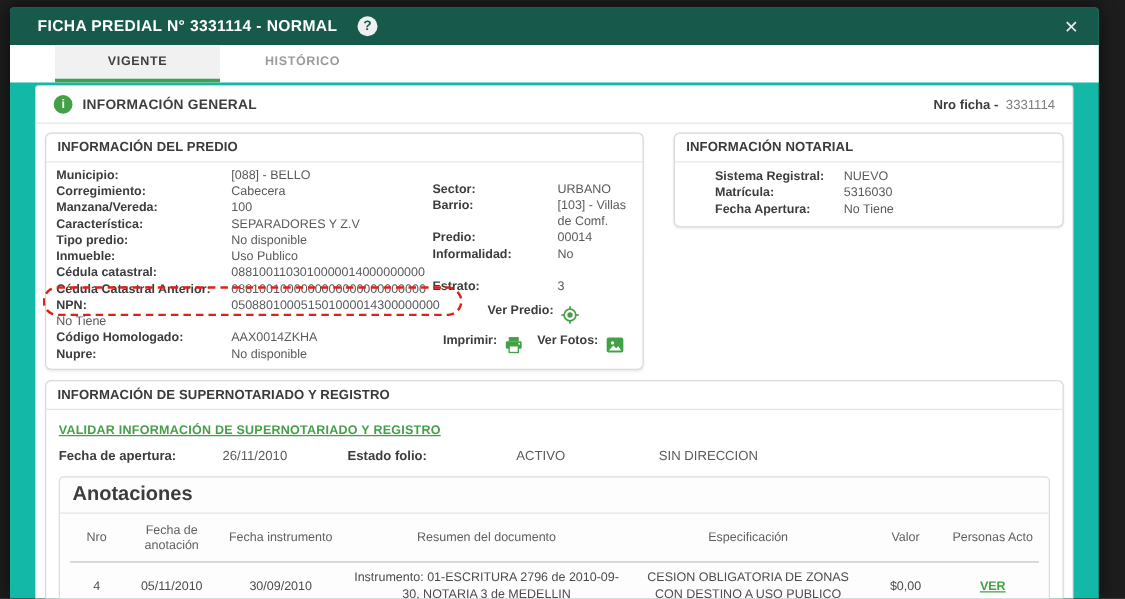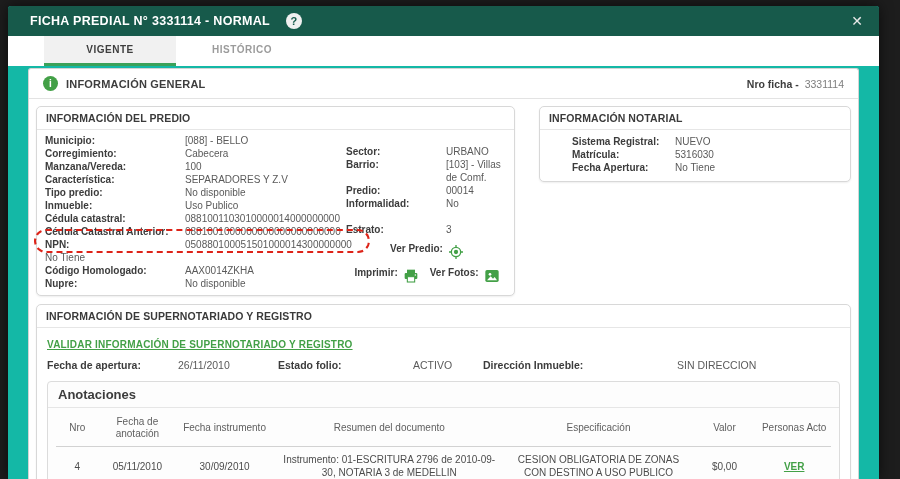--- a/index.html
+++ b/index.html
@@ -84,21 +84,21 @@
   .snr-fields { display:flex; font-size:10.5px; line-height:14px; }
   .snr-fields .l1 { width:131px; font-weight:bold; color:#3c3c3c; }
   .snr-fields .v1 { width:100px; color:#5a5a5a; }
   .snr-fields .l2 { width:135px; font-weight:bold; color:#3c3c3c; }
   .snr-fields .v2 { width:70px; color:#5a5a5a; }
   .snr-fields .l3 { width:150px; font-weight:bold; color:#3c3c3c; }
   .snr-fields .v3 { color:#5a5a5a;margin-left:44px; }
 
   .anotaciones-box { margin-top:9px; border:1px solid #dcdcdc; border-radius:4px;
                      background:#fdfdfd; }
-  .anot-title { padding:5px 10px; font-size:13px; font-weight:bold; color:#3c3c3c;
+  .anot-title { padding:5px 10px; font-size:16px; font-weight:bold; color:#3c3c3c;
                 border-bottom:1px solid #e6e6e6; }
   .anot-table { width:calc(100% - 16px); margin:2px 8px 6px; border-collapse:collapse;
                 font-size:10px; }
   .anot-table th { font-weight:normal; color:#5f5f5f; text-align:center; padding:6px 4px;
                    border-bottom:1px solid #d2d2d2; line-height:12px; }
   .anot-table td { text-align:center; color:#4c4c4c; padding:6px 4px; line-height:13px;
                    vertical-align:middle; }
   .ver-link { color:#43a047; font-weight:bold; text-decoration:underline; cursor:pointer; }
 </style>
 </head>
@@ -269,21 +269,20 @@
 
         <div class="panel snr-panel">
           <div class="panel-title">INFORMACIÓN DE SUPERNOTARIADO Y REGISTRO</div>
           <div class="snr-body">
             <span class="validar-link">VALIDAR INFORMACIÓN DE SUPERNOTARIADO Y REGISTRO</span>
             <div class="snr-fields">
               <span class="l1">Fecha de apertura:</span>
               <span class="v1">26/11/2010</span>
               <span class="l2">Estado folio:</span>
               <span class="v2">ACTIVO</span>
-              <span class="l3">Dirección Inmueble:</span>
               <span class="v3">SIN DIRECCION</span>
             </div>
 
             <div class="anotaciones-box">
               <div class="anot-title">Anotaciones</div>
               <table class="anot-table">
                 <colgroup>
                   <col style="width:5.5%">
                     <col style="width:10%">
                     <col style="width:12.5%">

